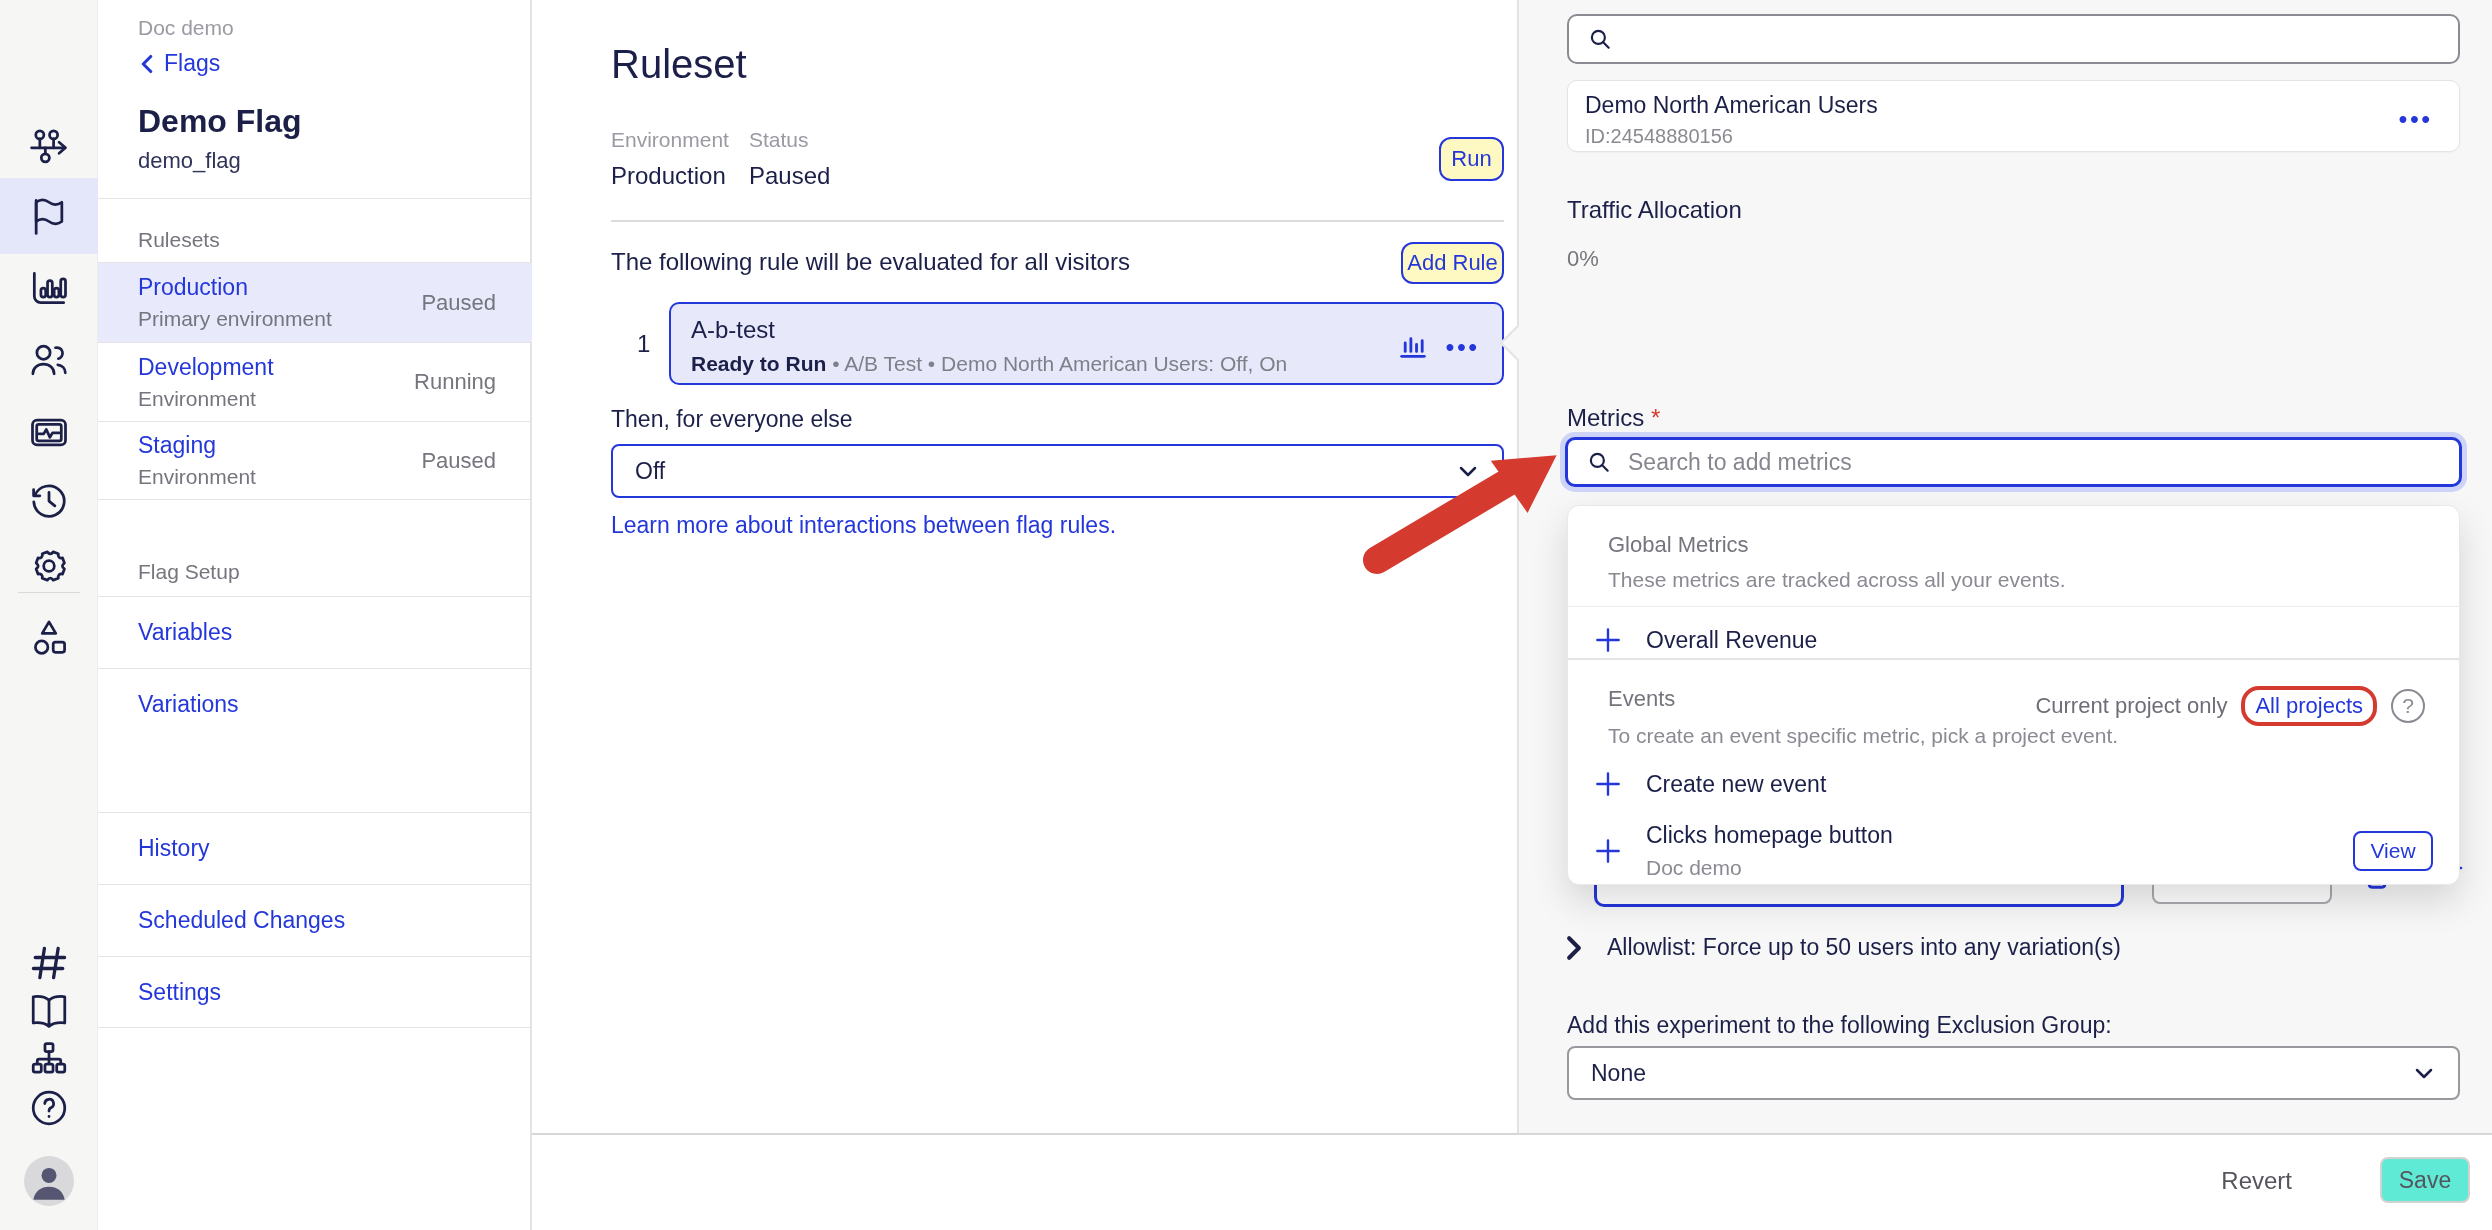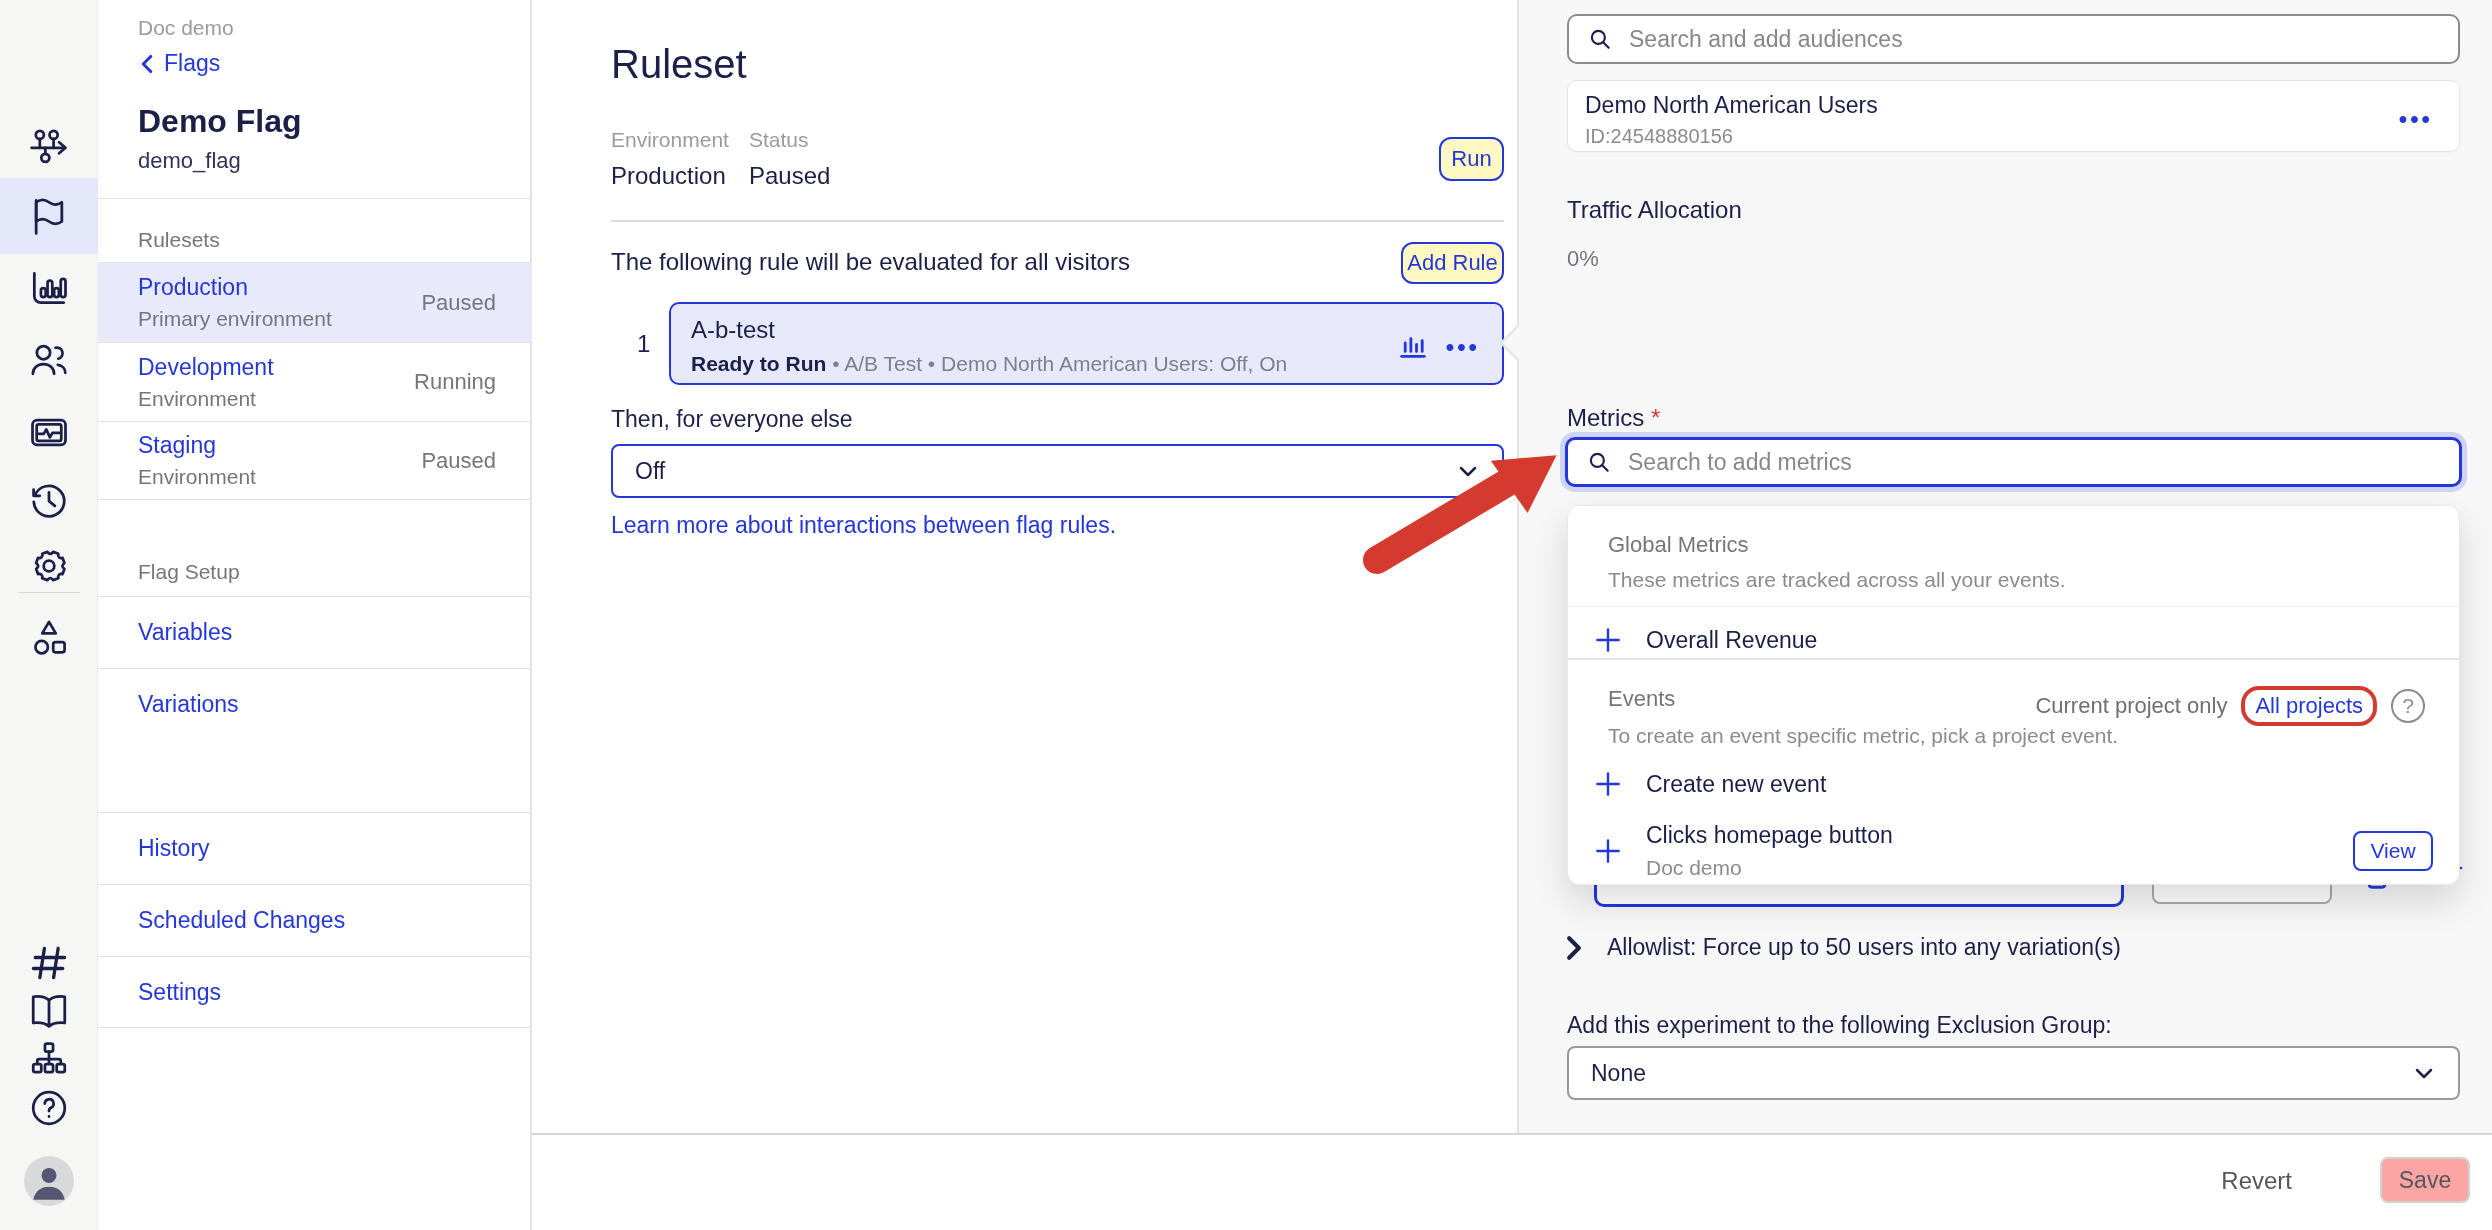--- a/index.html
+++ b/index.html
@@ -105,21 +105,21 @@
   .hidden-plus { position:absolute; left:912px; top:850px; z-index:2; }
 
   .allowlist { position:absolute; left:44px; top:934px; display:flex; align-items:center; gap:22px; font-size:23px;
                color:#1c2048; cursor:pointer; }
   .excl-label { position:absolute; left:48px; top:1012px; font-size:23px; color:#1c2048; }
   .excl-select { position:absolute; left:48px; top:1046px; width:893px; height:54px; border:2px solid #98989f; }
 
   
   .footer { position:absolute; left:532px; top:1133px; width:1960px; height:97px; background:#fff; border-top:2px solid #d7d7da; }
   .revert { position:absolute; right:200px; top:32px; font-size:24px; color:#55555e; cursor:pointer; }
-  .save-btn { position:absolute; right:22px; top:22px; width:90px; height:46px; background:#fca5a5; border:2px solid #d2d2d0;
+  .save-btn { position:absolute; right:22px; top:22px; width:90px; height:46px; background:#5eead4; border:2px solid #d2d2d0;
               border-radius:8px; color:#55555e; font-size:23px; display:flex; align-items:center; justify-content:center; cursor:pointer; }
 
   .arrow-layer { position:absolute; left:1360px; top:428px; z-index:9; pointer-events:none; }
   .chev { stroke:#1c2048; fill:none; stroke-width:2.5; stroke-linecap:round; stroke-linejoin:round; }
 </style>
 </head>
 <body>
 
 <div id="app">
 
@@ -324,21 +324,20 @@
   </div>
 
   <div class="panel">
     <div class="panel-caret"></div>
 
     <div class="search-box aud-search">
       <svg width="26" height="26" viewBox="0 0 24 24" style="stroke:#1c2048;fill:none;stroke-width:2;stroke-linecap:round;">
           <circle cx="10.5" cy="10.5" r="6"></circle>
           <path d="M15 15l5 5"></path>
         </svg>
-      <input placeholder="Search and add audiences" style="">
     </div>
 
     <div class="aud-card">
       <div class="aud-name">Demo North American Users</div>
       <div class="aud-id">ID:24548880156</div>
       <span class="dots aud-dots">•••</span>
     </div>
 
     <div class="traffic-label">Traffic Allocation</div>
     <div class="t0">0%</div>

